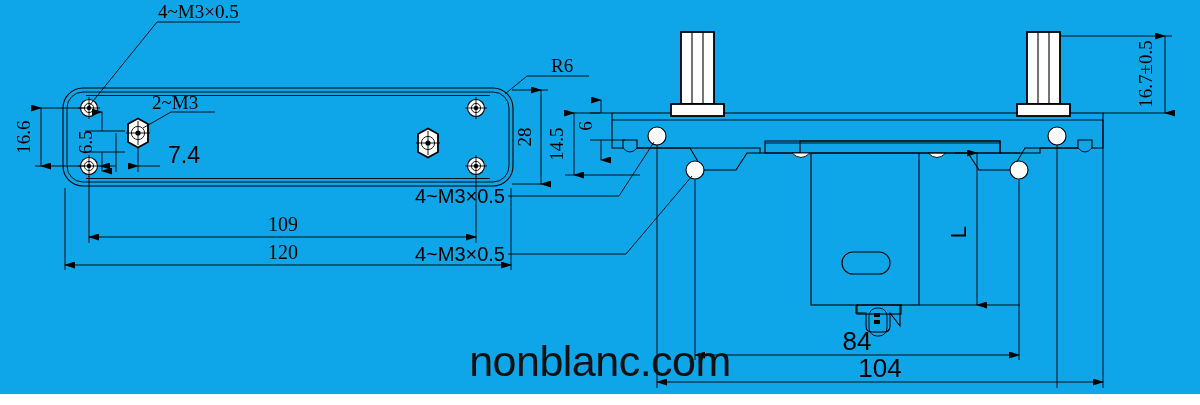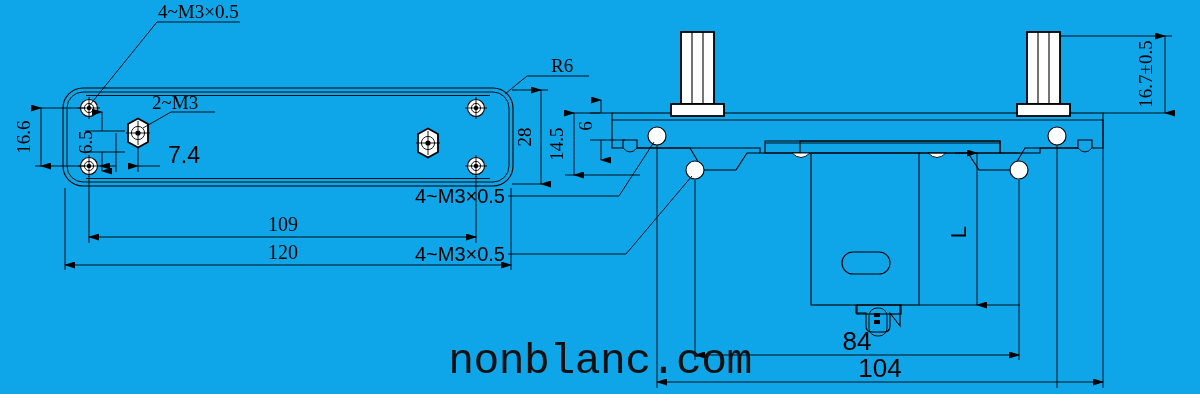--- a/index.html
+++ b/index.html
@@ -29,21 +29,21 @@
   .fillwhite { fill: #ffffff; }
   .fillblack { fill: #000000; }
   text { fill: #000; }
   .t-serif { font-family: "Liberation Serif", serif; }
   .t-sans  { font-family: "Liberation Sans", sans-serif; }
   .wm {
     position: absolute;
     left: 600px;
     top: 337px;
     transform: translateX(-50%);
-    font-family: Liberation Mono, monospace;
+    font-family: Liberation Sans, sans-serif;
     font-size: 43px;
     color: #111;
     letter-spacing: -0.5px;
     white-space: nowrap;
     pointer-events: none;
   }
 </style>
 </head>
 <body>
 

